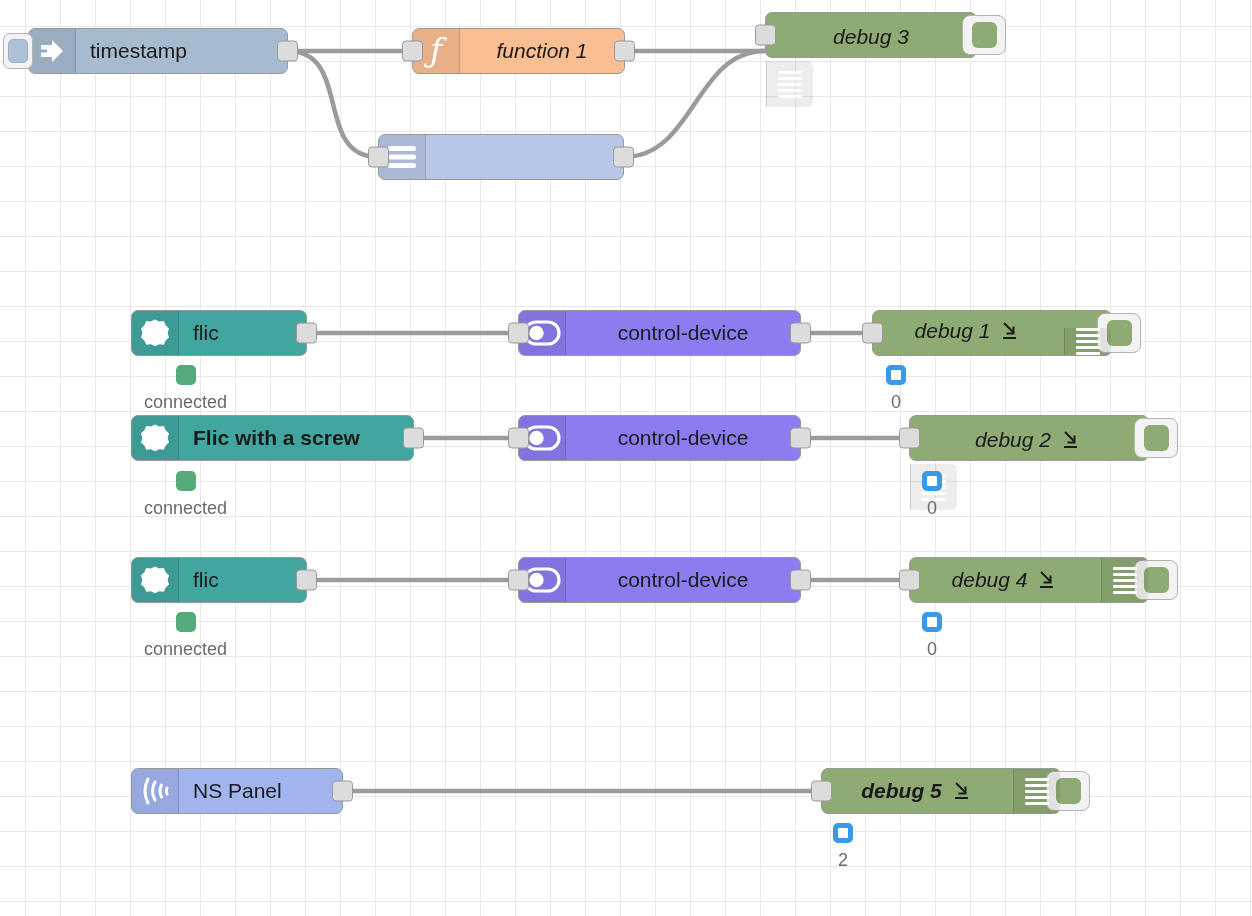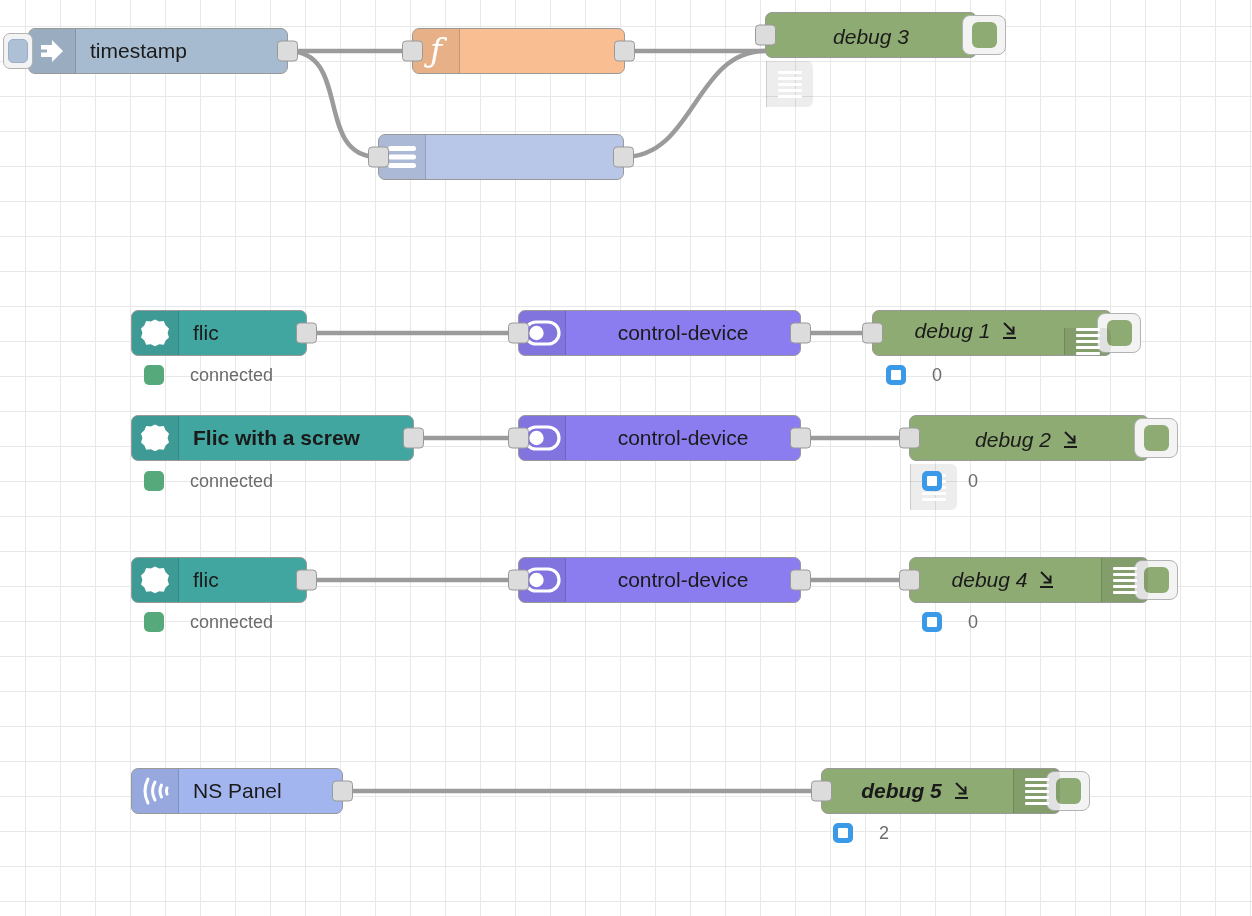--- a/index.html
+++ b/index.html
@@ -153,25 +153,26 @@
     height: 3px;
     background: #ffffff;
     border-radius: 1px;
   }
 
   
   .status {
     position: absolute;
     display: flex;
     align-items: center;
-    gap: 26px;
+    gap: 8px;
     z-index: 5;
     font-size: 18px;
     color: #6b6b6b;
     white-space: nowrap;
+    flex-direction: column;
   }
   .status .dot-green {
     width: 20px;
     height: 20px;
     border-radius: 5px;
     background: #55a97a;
   }
   .status .dot-ring {
     width: 20px;
     height: 20px;
@@ -231,20 +232,23 @@
         </div>
       </div>
       <div class="node" style="left: 412px; top: 28px; width: 213px; background: rgb(249, 190, 146);">
         <div class="node-icon-box">
           <span class="ico">
             <svg xmlns="http://www.w3.org/2000/svg" width="34" height="36" viewBox="0 0 34 36">
               <text x="17" y="29" font-family="DejaVu Serif, serif" font-size="33" font-style="italic" text-anchor="middle" fill="#ffffff">ƒ</text>
             </svg>
           </span>
         </div>
+        <div class="node-label center italic">
+          <span>function 1</span>
+        </div>
         <div class="port in"></div>
         <div class="port out"></div>
       </div>
       <div class="node" style="left: 378px; top: 134px; width: 246px; background: rgb(184, 199, 232);">
         <div class="node-icon-box">
           <span class="ico">
             <svg xmlns="http://www.w3.org/2000/svg" width="30" height="26" viewBox="0 0 30 26">
               <rect x="1" y="2" width="28" height="5" rx="2.5" fill="#ffffff"></rect>
               <rect x="1" y="10.5" width="28" height="5" rx="2.5" fill="#ffffff"></rect>
               <rect x="1" y="19" width="28" height="5" rx="2.5" fill="#ffffff"></rect>

